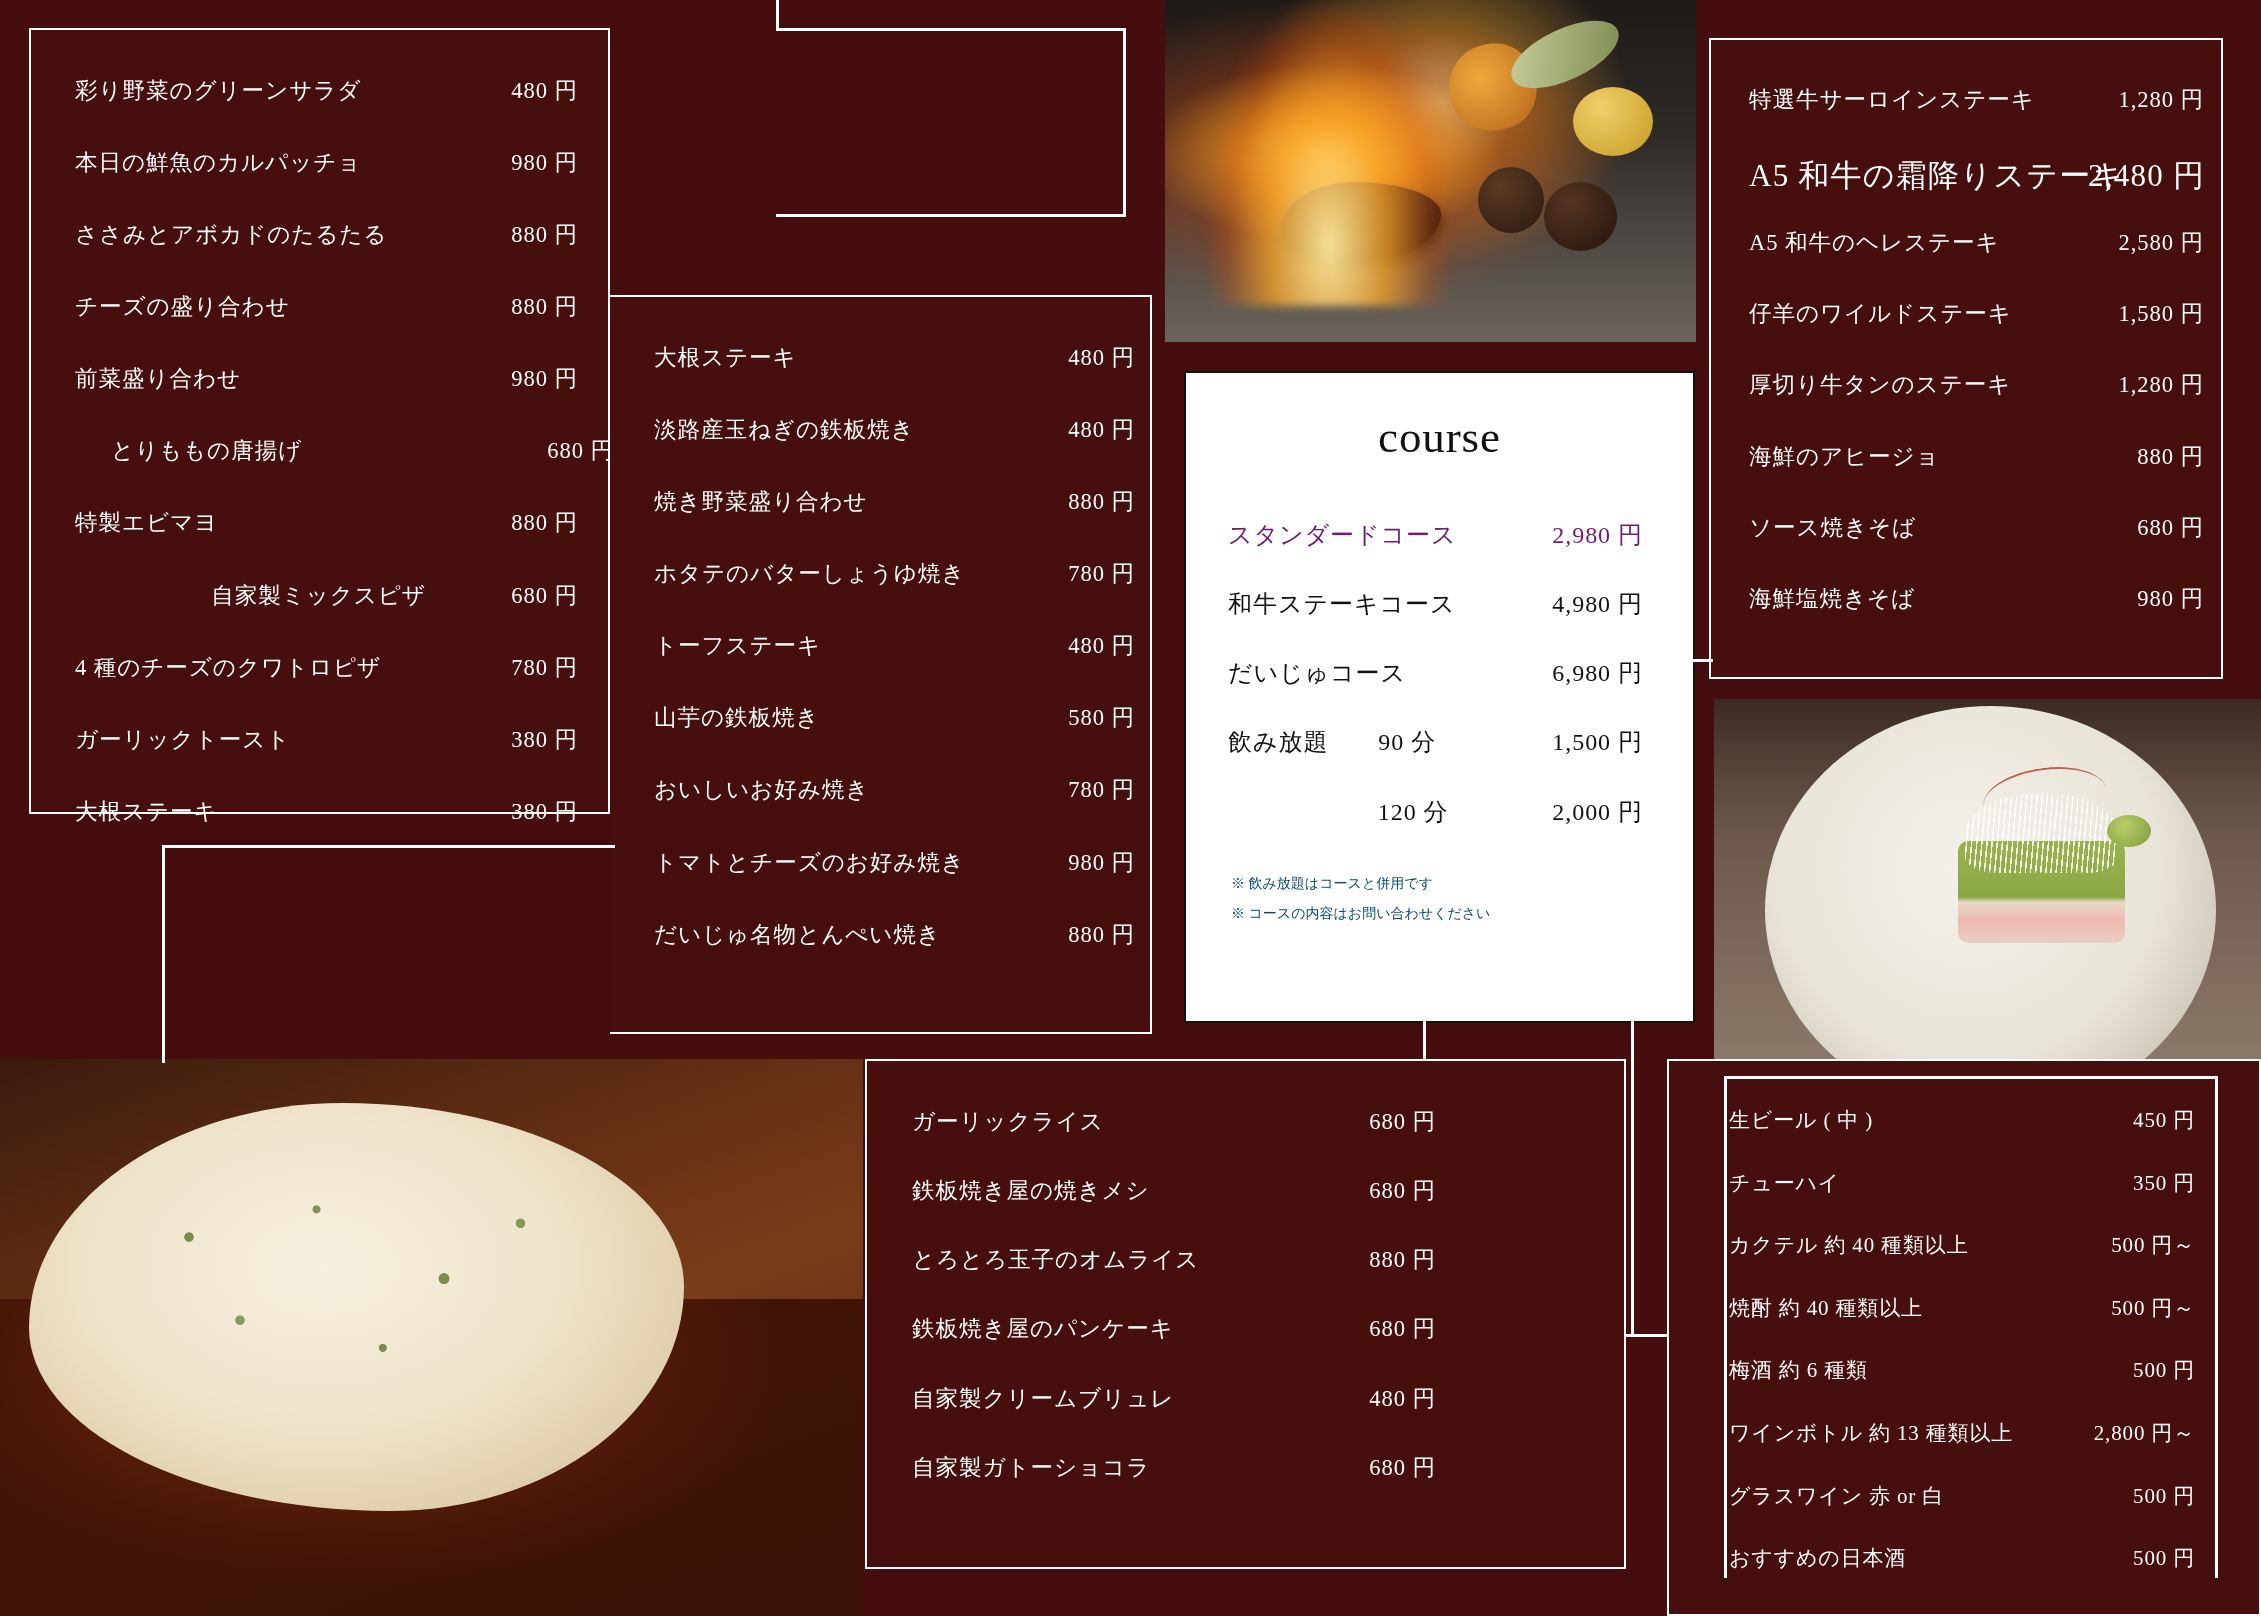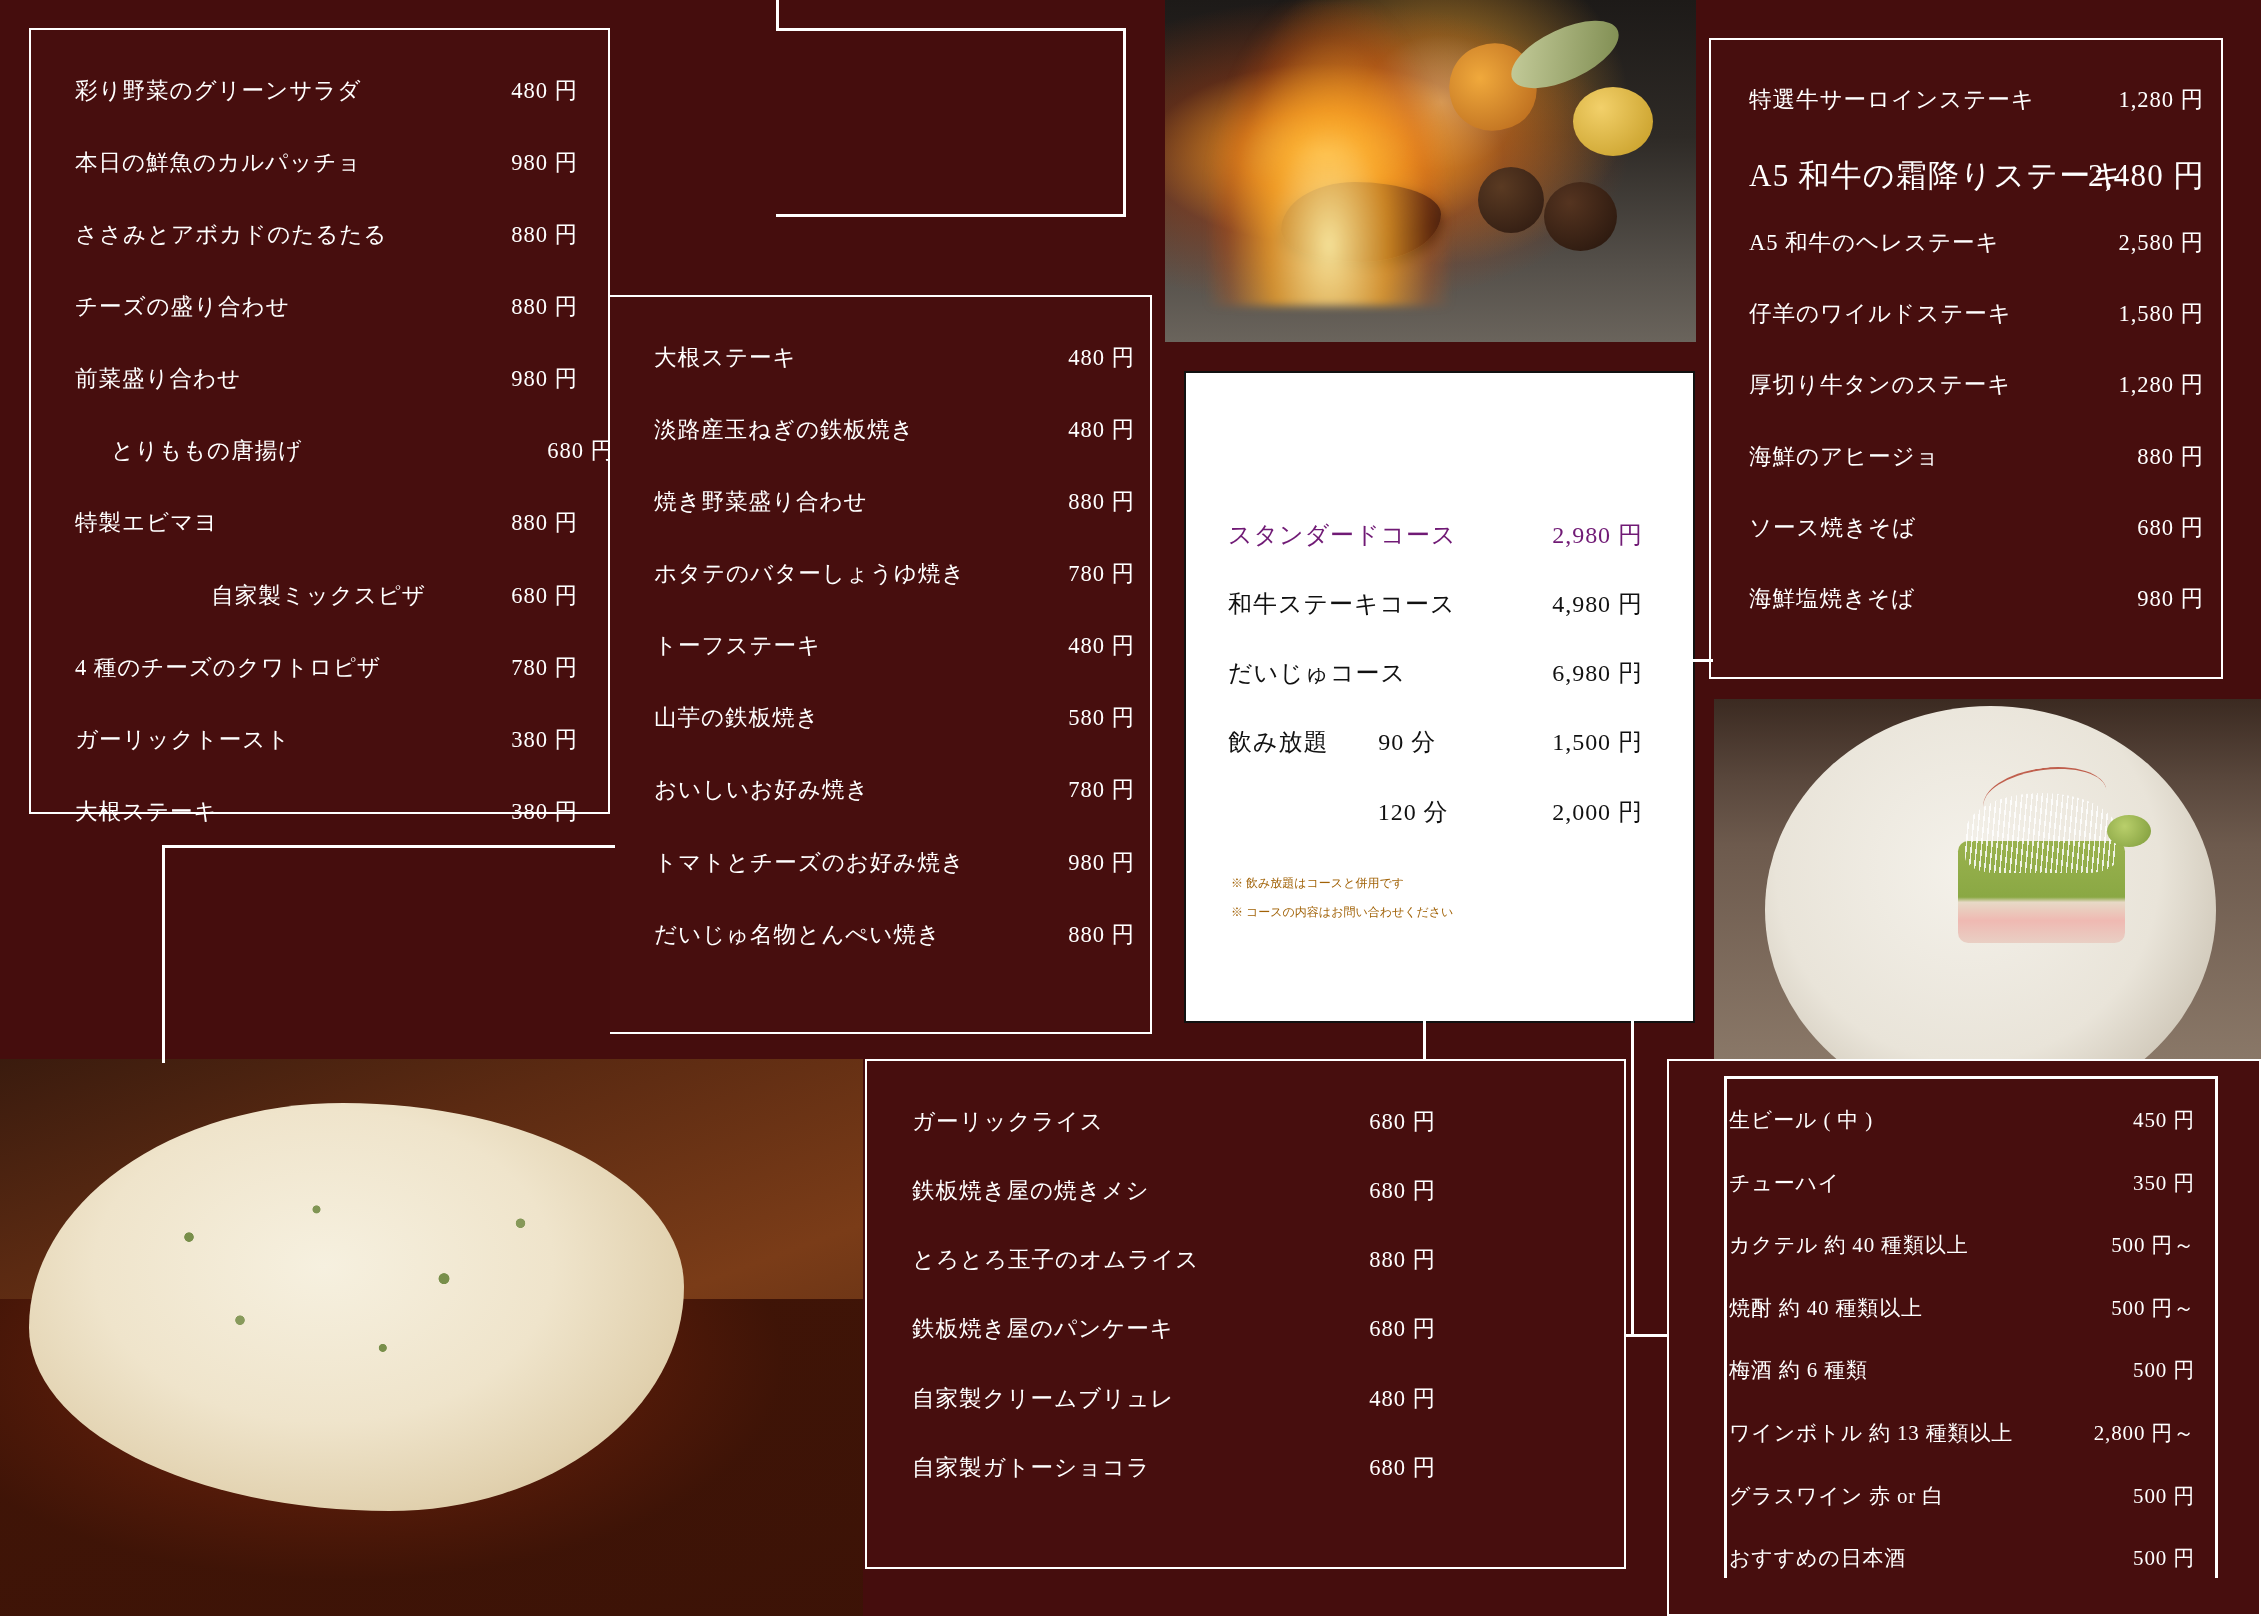--- a/index.html
+++ b/index.html
@@ -174,22 +174,22 @@
     box-sizing: border-box;
     color: #111;
   }
   .course-title {
     text-align: center;
     font-size: 45px;
     margin-top: 38px;
     letter-spacing: .02em;
   }
   .course-note {
-    font-size: 12px;
-    color: #a16207;
+    font-size: 14px;
+    color: #0c4a6e;
     white-space: nowrap;
   }
 
   
   .rule { position: absolute; background: #ffffff; }
 </style>
 </head>
 <body>
 
 <div class="page">
@@ -349,20 +349,21 @@
           <span class="menu-price" style="left: 339px; width: 116px;">680 円</span>
         </div>
         <div class="menu-row" style="position: absolute; top: 499px; left: 0px; right: 0px; font-size: 22.6px;">
           <span class="menu-name">海鮮塩焼きそば</span>
           <span class="menu-price" style="left: 339px; width: 116px;">980 円</span>
         </div>
       </div>
   </div>
 
   <div class="course-box">
+    <div class="course-title">course</div>
     <div class="menu-list" id="course" style="left:42px;top:146px;width:427px;">
         <div class="menu-row" style="position: absolute; top: 0px; left: 0px; right: 0px; font-size: 24px; color: #701a75;">
           <span class="menu-name" style="white-space: pre;">スタンダードコース</span>
           <span class="menu-price" style="left: 277px; width: 138px;">2,980 円</span>
         </div>
         <div class="menu-row" style="position: absolute; top: 69px; left: 0px; right: 0px; font-size: 24px; color: rgb(17, 17, 17);">
           <span class="menu-name" style="white-space: pre;">和牛ステーキコース</span>
           <span class="menu-price" style="left: 277px; width: 138px;">4,980 円</span>
         </div>
         <div class="menu-row" style="position: absolute; top: 138px; left: 0px; right: 0px; font-size: 24px; color: rgb(17, 17, 17);">

